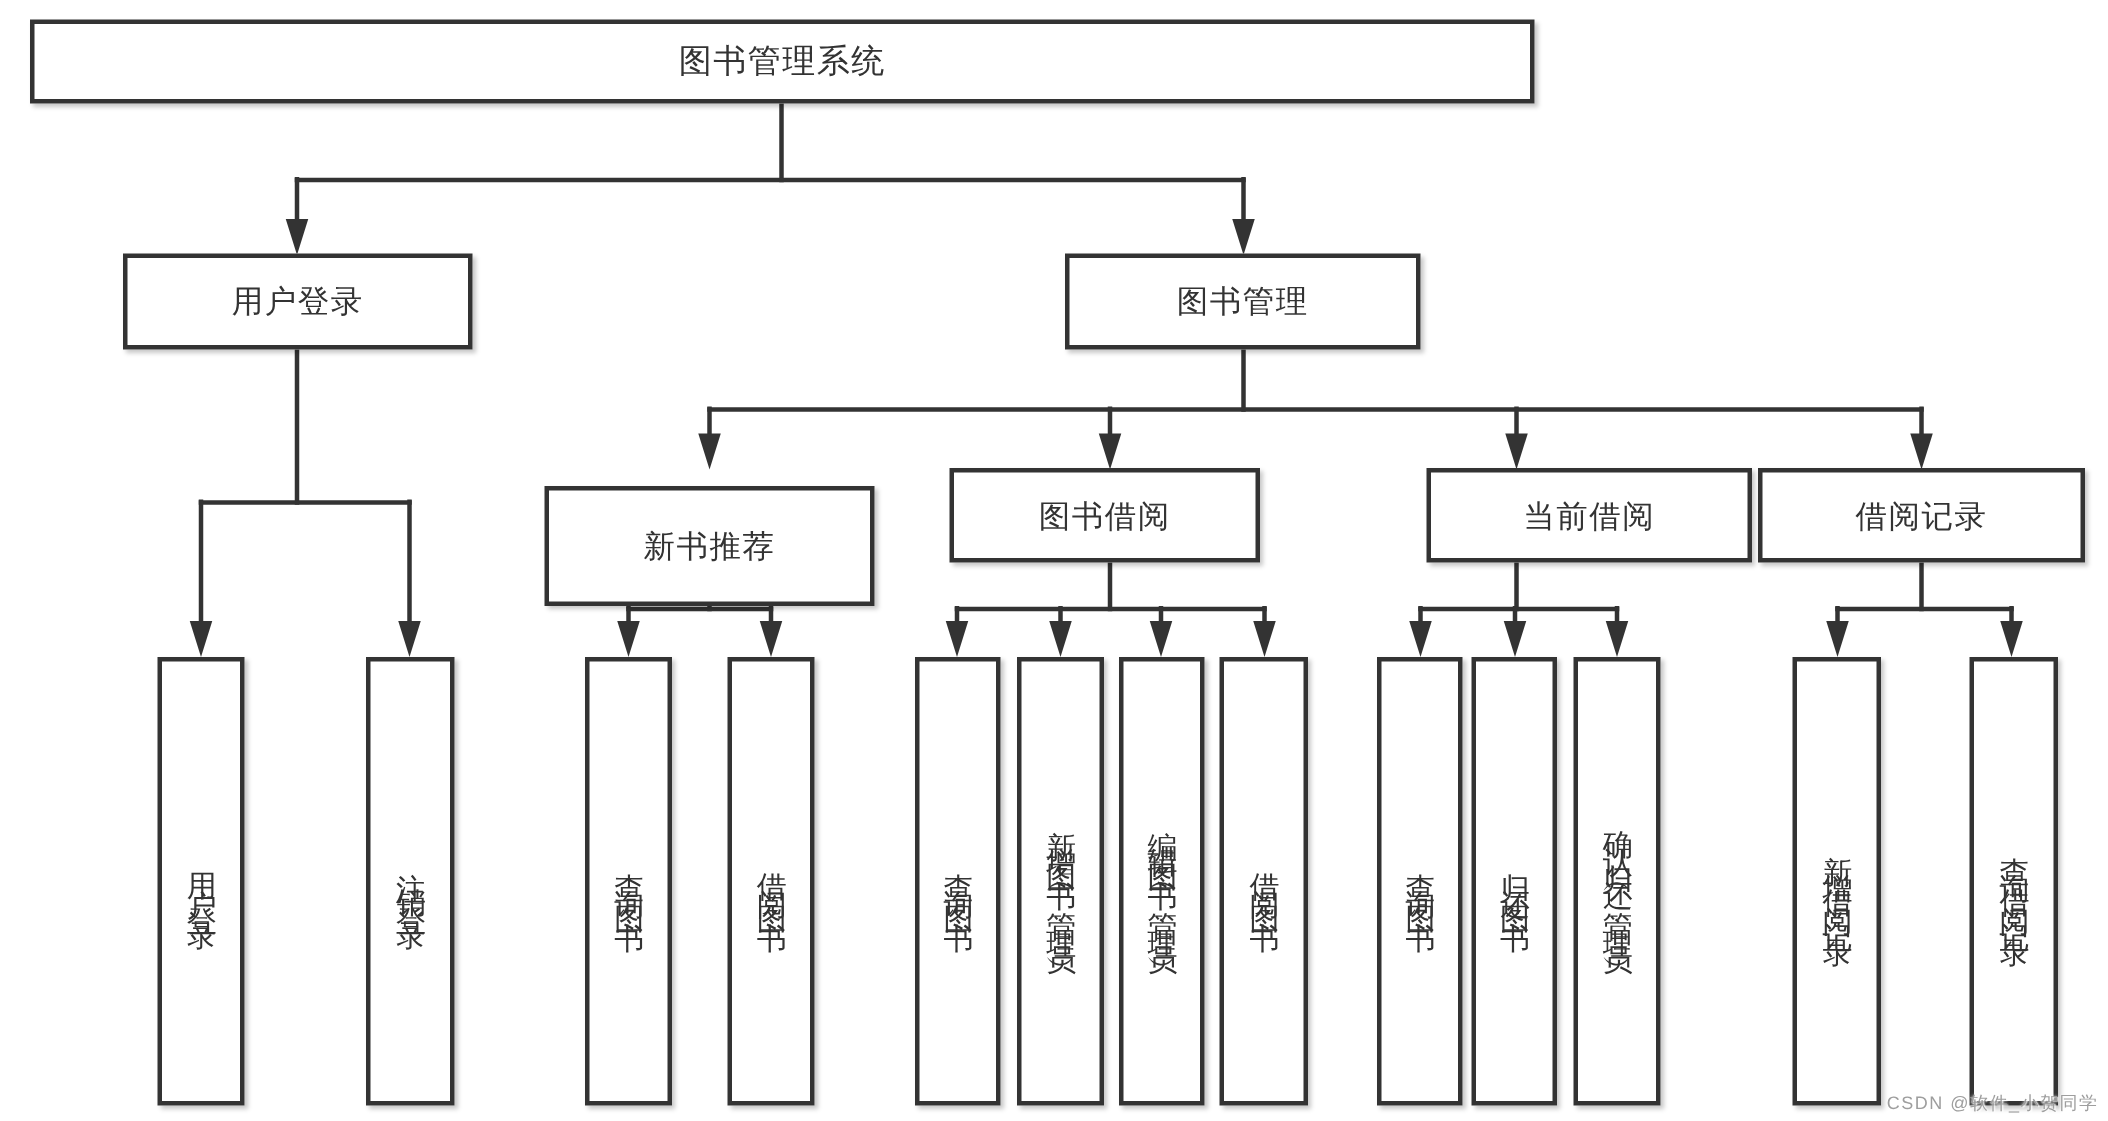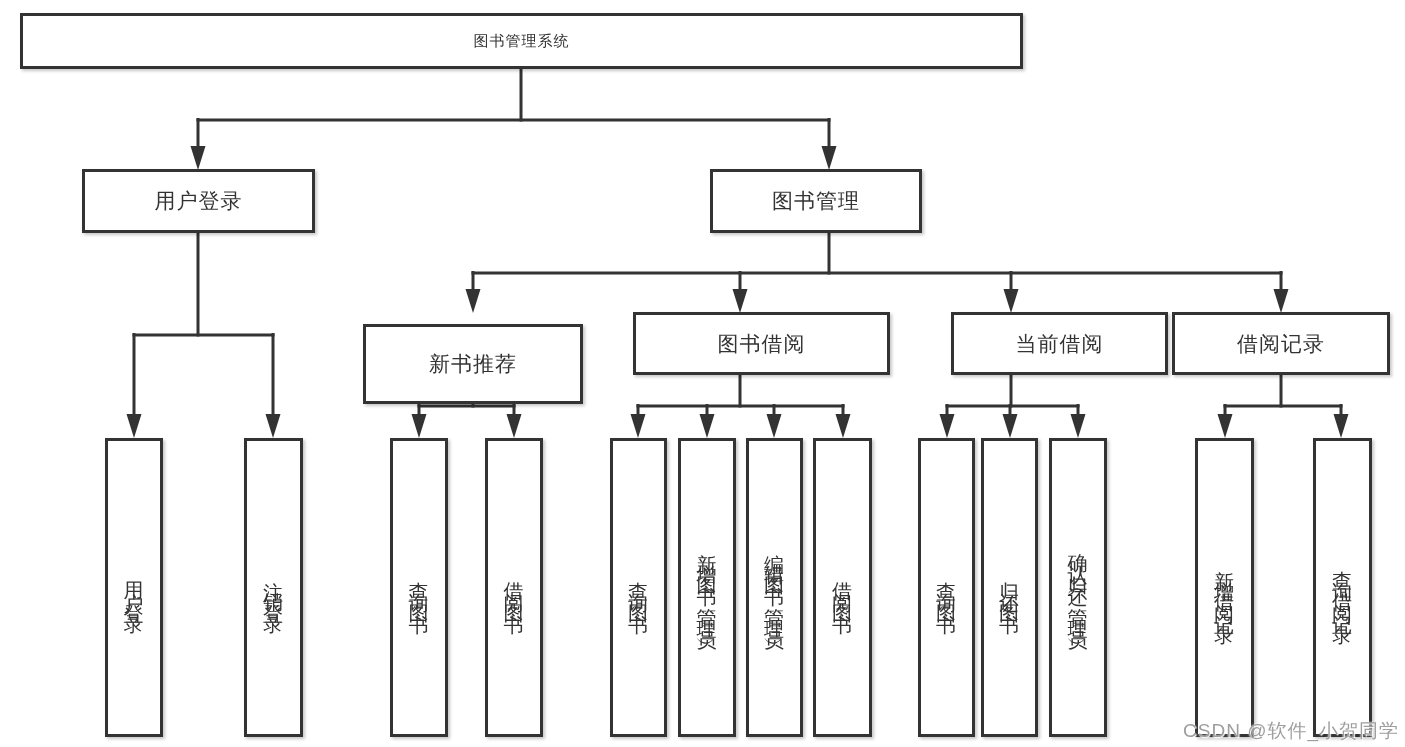--- a/index.html
+++ b/index.html
@@ -41,34 +41,34 @@
     position: absolute;
     background: #ffffff;
     border: 3px solid var(--box-border);
     color: var(--text);
     display: flex;
     align-items: center;
     justify-content: center;
     box-shadow: 2px 2px 3px rgba(0,0,0,0.22);
   }
   .hbox { font-size: 21px; letter-spacing: 1px; white-space: nowrap; }
-  .hbox.root { font-size: 15px; }
+  .hbox.root { font-size: 22px; }
   .vbox { font-size: 20px; }
   .vtext {
     writing-mode: vertical-rl;
     text-orientation: mixed;
     letter-spacing: 11px;
     line-height: 1.1;
     white-space: nowrap;
   }
   .watermark {
     position: absolute;
     right: 6px;
     bottom: 3px;
-    font-size: 19px;
+    font-size: 12px;
     letter-spacing: 1px;
     color: var(--watermark);
     text-shadow: 0 0 2px #ffffff, 1px 1px 1px #ffffff;
     z-index: 5;
     white-space: nowrap;
     text-align: right;
   }
 </style>
 </head>
 <body>
@@ -138,28 +138,28 @@
     <polygon points="1333.5,414 1348.5,414 1341,438"></polygon>
   </svg>
 
   <div class="hbox root" style="left:20px; top:13px; width:1003px; height:56px;">
     <span>图书管理系统</span>
   </div>
 
   <div class="hbox" style="left:82px; top:169px; width:233px; height:64px;">
     <span>用户登录</span>
   </div>
-  <div class="hbox" style="left:710px; top:169px; width:212px; height:64px;">
+  <div class="hbox" style="left:710px; top:169px; width:237px; height:64px;">
     <span>图书管理</span>
   </div>
 
   <div class="hbox" style="left:363px; top:324px; width:220px; height:80px;">
     <span>新书推荐</span>
   </div>
-  <div class="hbox" style="left:633px; top:312px; width:257px; height:63px;">
+  <div class="hbox" style="left:633px; top:312px; width:207px; height:63px;">
     <span>图书借阅</span>
   </div>
   <div class="hbox" style="left:903px; top:312px; width:217px; height:63px;margin-left:48px;">
     <span>当前借阅</span>
   </div>
   <div class="hbox" style="left:1172px; top:312px; width:218px; height:63px;align-items:center;">
     <span>借阅记录</span>
   </div>
 
   <div class="vbox" style="left:105px; top:438px; width:58px; height:299px;">

